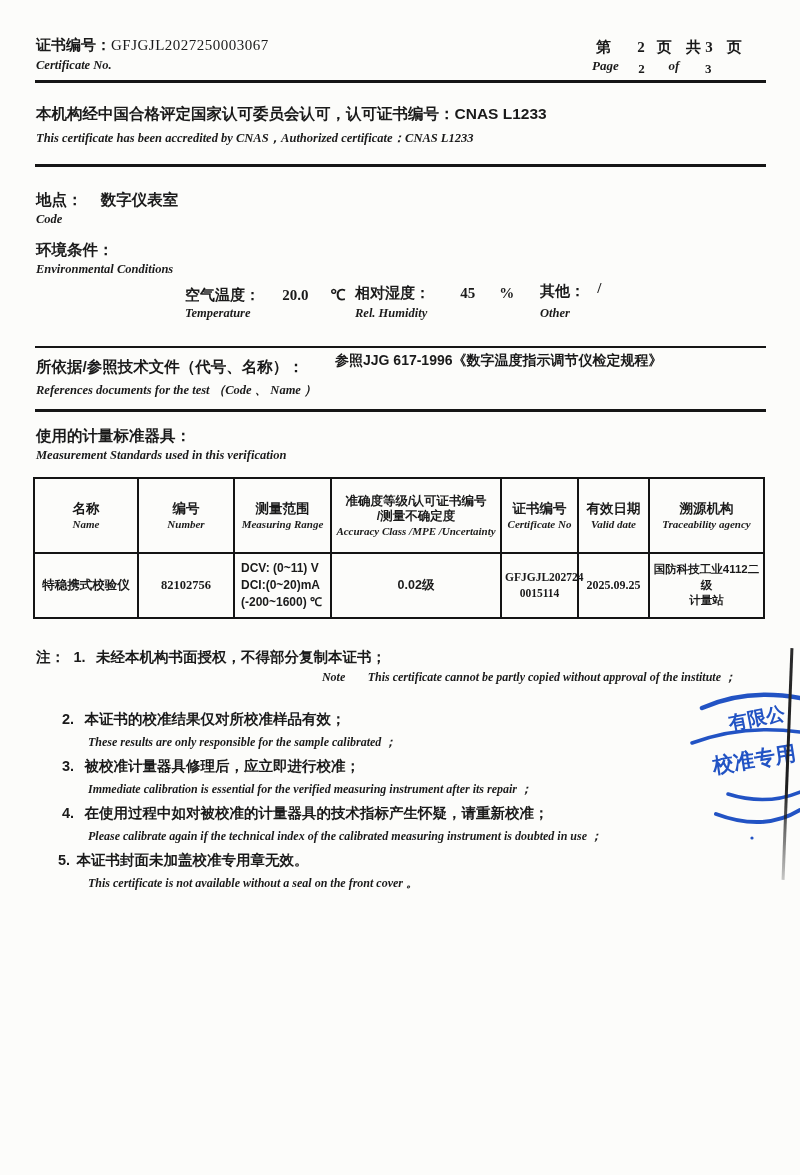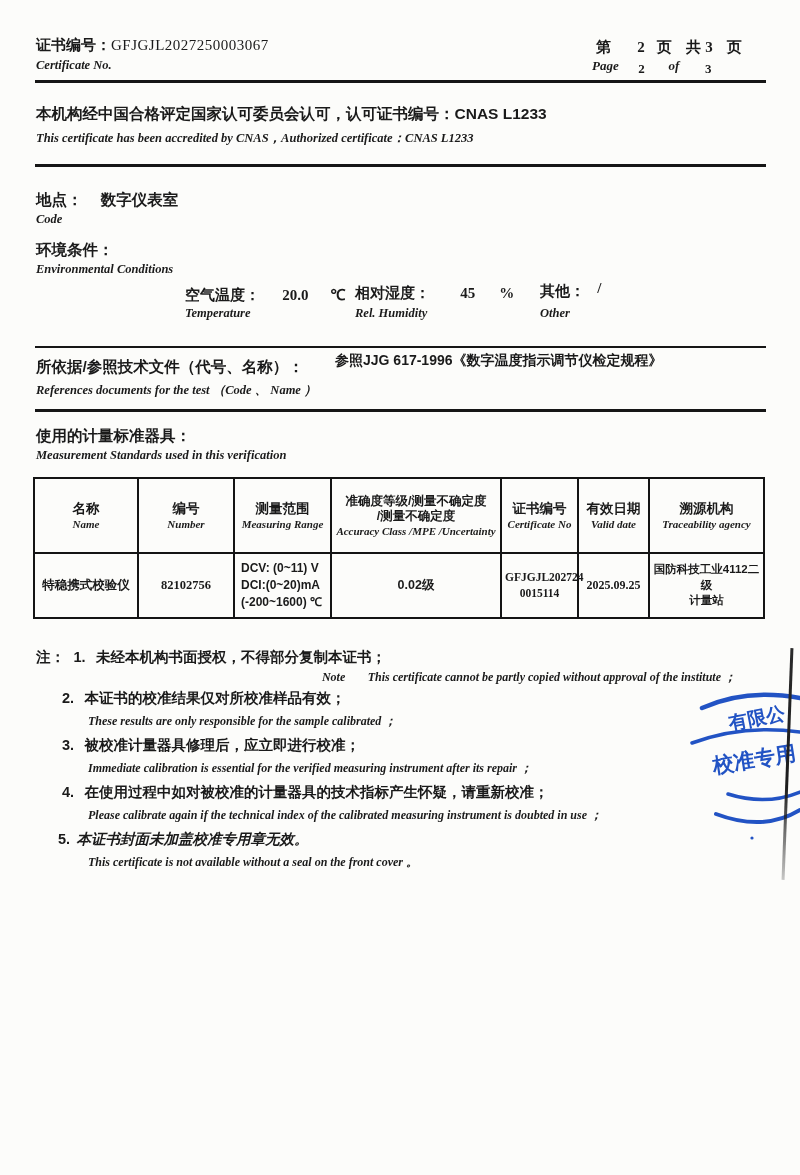--- a/index.html
+++ b/index.html
@@ -131,21 +131,21 @@
       </td>
       <td>
         <div class="th-zh">编号</div>
         <div class="th-en">Number</div>
       </td>
       <td>
         <div class="th-zh">测量范围</div>
         <div class="th-en">Measuring Range</div>
       </td>
       <td>
-        <div class="th-zh" style="font-size:12.5px;">准确度等级/测量不确定度</div>
+        <div class="th-zh" style="font-size:12.5px;">准确度等级/认可证书编号</div>
         <div class="th-zh" style="font-size:12.5px;">/测量不确定度</div>
         <div class="th-en">Accuracy Class /MPE /Uncertainty</div>
       </td>
       <td>
         <div class="th-zh">证书编号</div>
         <div class="th-en">Certificate No</div>
       </td>
       <td>
         <div class="th-zh">有效日期</div>
         <div class="th-en">Valid date</div>
@@ -181,21 +181,21 @@
     <div style="position:relative;">
       <span class="note-zh">注：</span>
       <span class="note-zh" style="margin-left:4px;">1.</span>
       <span class="note-zh" style="margin-left:6px;">未经本机构书面授权，不得部分复制本证书；</span>
     </div>
     <div style="position:relative;margin-top:0;text-align:right;">
       <span class="note-en">Note</span>
       <span class="note-en" style="margin-left:18px;">This certificate cannot be partly copied without approval of the institute ；</span>
     </div>
 
-    <div style="position:relative;margin-top:3px;padding-left:26px;">
+    <div style="position:relative;margin-top:24px;padding-left:26px;">
       <span class="note-zh">2.</span>
       <span class="note-zh" style="margin-left:6px;">本证书的校准结果仅对所校准样品有效；</span>
     </div>
     <div style="position:relative;margin-top:3px;padding-left:52px;">
       <span class="note-en">These results are only responsible for the sample calibrated ；</span>
     </div>
 
     <div style="position:relative;margin-top:6px;padding-left:26px;">
       <span class="note-zh">3.</span>
       <span class="note-zh" style="margin-left:6px;">被校准计量器具修理后，应立即进行校准；</span>
@@ -207,21 +207,21 @@
     <div style="position:relative;margin-top:6px;padding-left:26px;">
       <span class="note-zh">4.</span>
       <span class="note-zh" style="margin-left:6px;">在使用过程中如对被校准的计量器具的技术指标产生怀疑，请重新校准；</span>
     </div>
     <div style="position:relative;margin-top:3px;padding-left:52px;">
       <span class="note-en">Please calibrate again if the technical index of the calibrated measuring instrument is doubted in use ；</span>
     </div>
 
     <div style="position:relative;margin-top:6px;padding-left:22px;">
       <span class="note-zh">5.</span>
-      <span class="note-zh" style="margin-left:2px;font-style:italic;">本证书封面未加盖校准专用章无效。</span>
+      <span class="note-zh" style="margin-left:2px;">本证书封面未加盖校准专用章无效。</span>
     </div>
     <div style="position:relative;margin-top:3px;padding-left:52px;">
       <span class="note-en">This certificate is not available without a seal on the front cover 。</span>
     </div>
   </div>
 
   <svg class="abs" style="left:688px;top:680px;" width="112" height="170" viewBox="0 0 112 170">
     <path class="stamp-line" d="M 14 28 Q 58 8 112 18" stroke-width="4.5" stroke="#2253c4"></path>
     <text class="stamp-text" font-size="19" transform="translate(42,50) rotate(-11)" fill="#2253c4">有限公</text>
     <path class="stamp-line" d="M 4 63 Q 55 44 112 52" stroke-width="3.5" stroke="#2253c4"></path>

